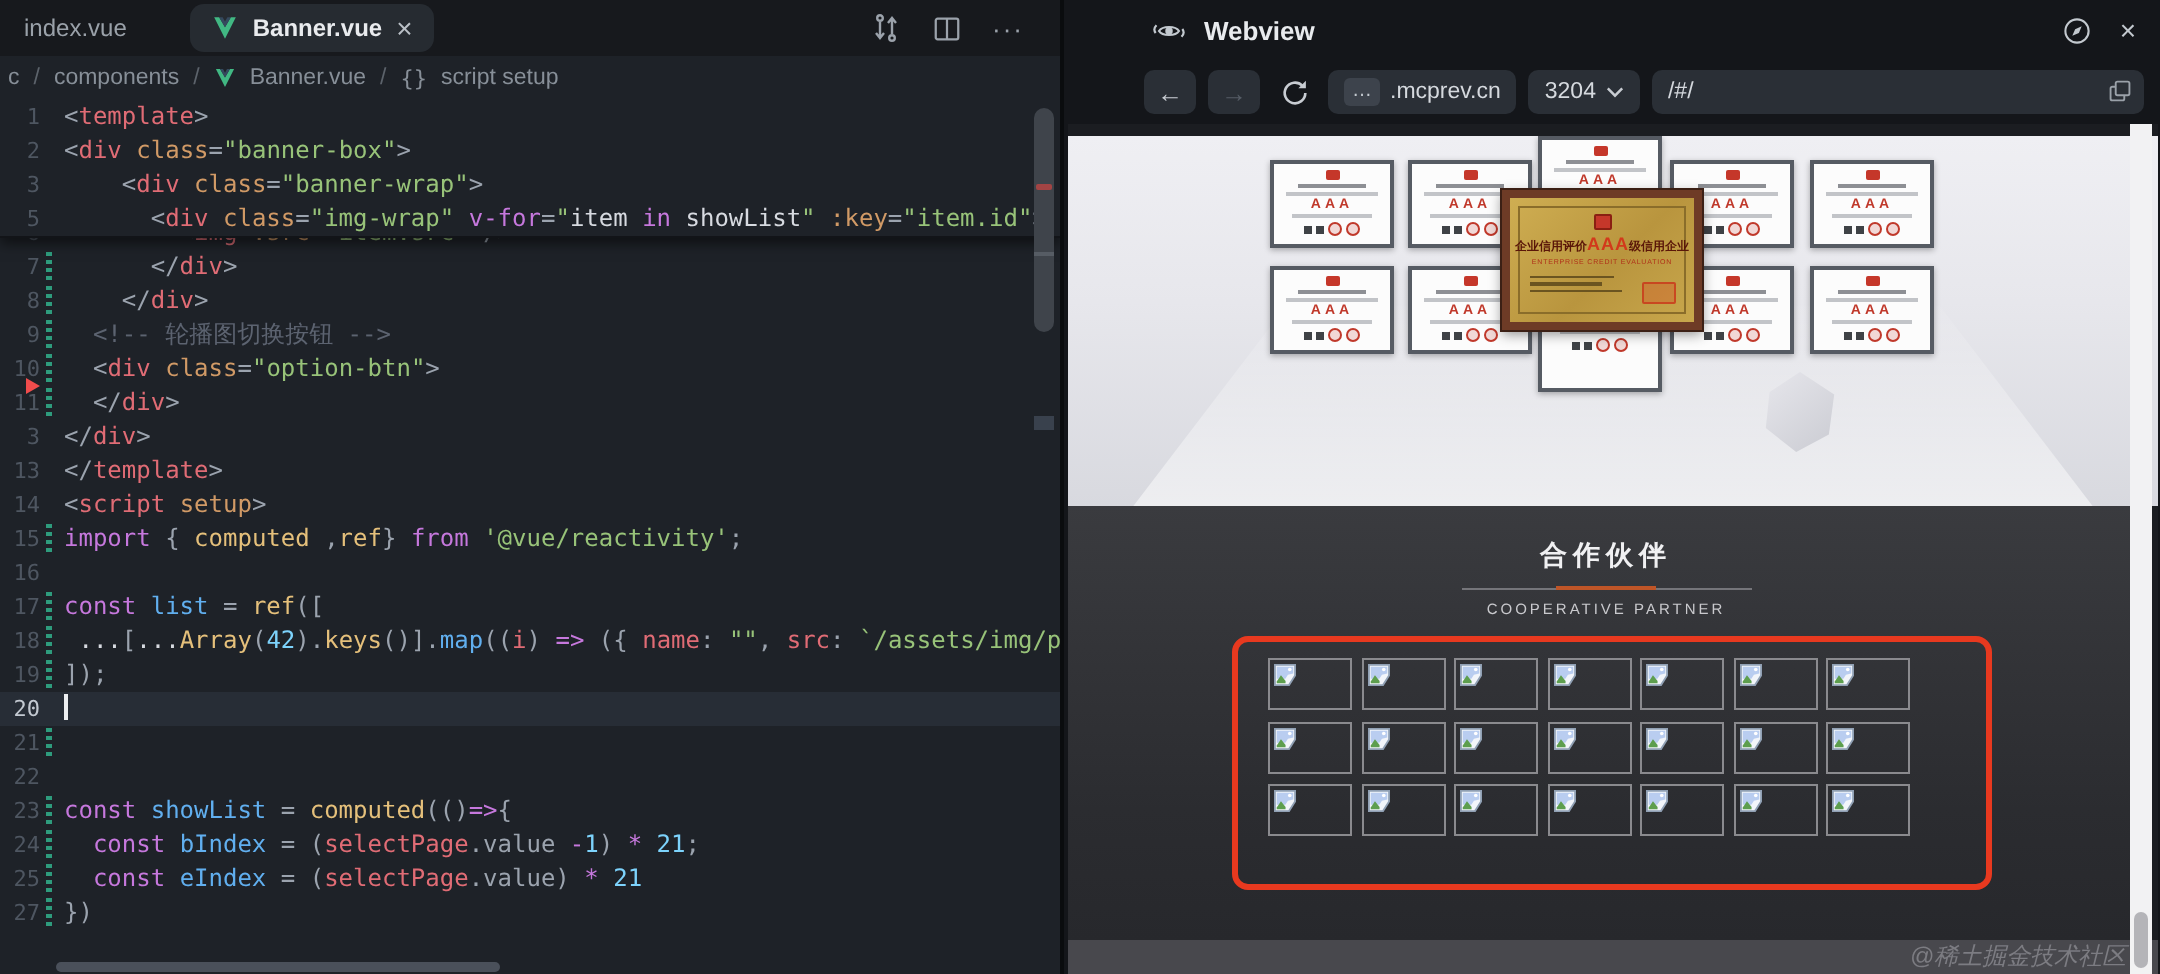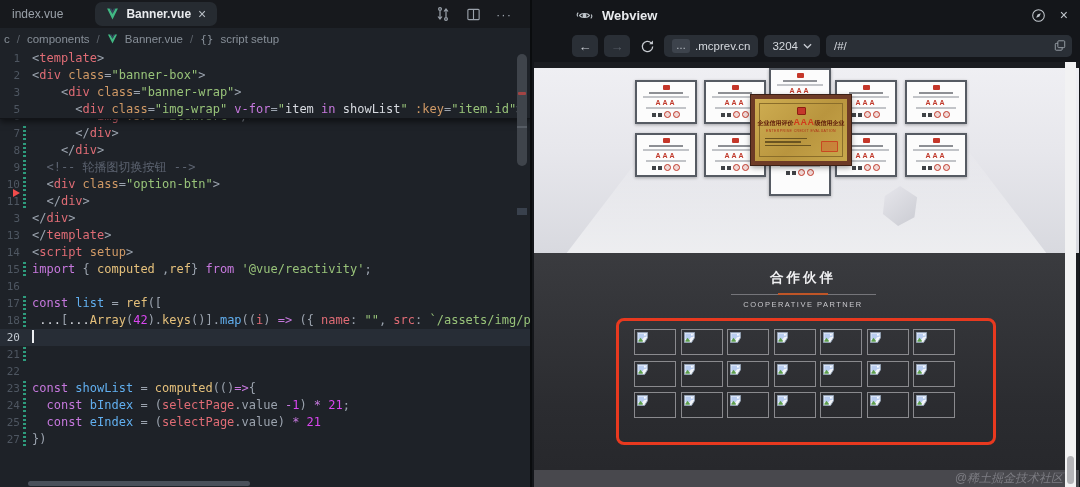--- a/index.html
+++ b/index.html
@@ -43,21 +43,21 @@
 
   .tk-p   { color:#9ba3ae; }
   .tk-txt { color:#d7dae0; }
   .tk-tag { color:#e06c75; }
   .tk-attr{ color:#d19a66; }
   .tk-dir { color:#c678dd; }
   .tk-str { color:#98c379; }
   .tk-kw  { color:#c678dd; }
   .tk-fn  { color:#e5c07b; }
   .tk-var { color:#61afef; }
-  .tk-num { color:#d946ef;text-align:center; }
+  .tk-num { color:#7dd3fc;text-align:center; }
   .tk-com { color:#5c6370; }
   .tk-prop{ color:#e06c75; }
 
   .vscroll { position:absolute; right:3px; top:4px; width:10px; height:112px;
     background:#3f444b; border-radius:5px; z-index:9; }
   .vscroll .redmark { position:absolute; left:1px; right:1px; top:38px; height:3px; background:#a34444; border-radius:1px; }
   .vscroll .litmark { position:absolute; left:0; right:0; top:72px; height:2px; background:#565c64; }
   .ovr-mark { position:absolute; right:3px; top:158px; width:10px; height:7px; background:#39414d; z-index:8; }
   .hscroll { position:absolute; left:28px; bottom:1px; width:222px; height:5px;
     background:#4a505a; border-radius:3px; z-index:9; }
@@ -292,20 +292,27 @@
           </span>
           <span class="lc"><span class="tk-kw">const</span><span class="tk-p"> </span><span class="tk-var">list</span><span class="tk-p"> = </span><span class="tk-fn">ref</span><span class="tk-p">([</span></span>
         </div>
         <div class="code-line">
           <span class="ln">18</span>
           <span class="git-col">
             <span class="git-bar"></span>
           </span>
           <span class="lc"><span class="tk-txt"> ...</span><span class="tk-p">[</span><span class="tk-txt">...</span><span class="tk-fn">Array</span><span class="tk-p">(</span><span class="tk-num">42</span><span class="tk-p">).</span><span class="tk-fn">keys</span><span class="tk-p">()].</span><span class="tk-var">map</span><span class="tk-p">((</span><span class="tk-prop">i</span><span class="tk-p">) </span><span class="tk-kw">=&gt;</span><span class="tk-p"> ({ </span><span class="tk-prop">name</span><span class="tk-p">: </span><span class="tk-str">""</span><span class="tk-p">, </span><span class="tk-prop">src</span><span class="tk-p">: </span><span class="tk-str">`/assets/img/pic</span></span>
         </div>
+        <div class="code-line">
+          <span class="ln">19</span>
+          <span class="git-col">
+            <span class="git-bar"></span>
+          </span>
+          <span class="lc"><span class="tk-p">]);</span></span>
+        </div>
         <div class="code-line cur">
           <span class="ln">20</span>
           <span class="git-col"></span>
           <span class="lc"><span class="caret"></span></span>
         </div>
         <div class="code-line">
           <span class="ln">21</span>
           <span class="git-col">
             <span class="git-bar"></span>
           </span>

